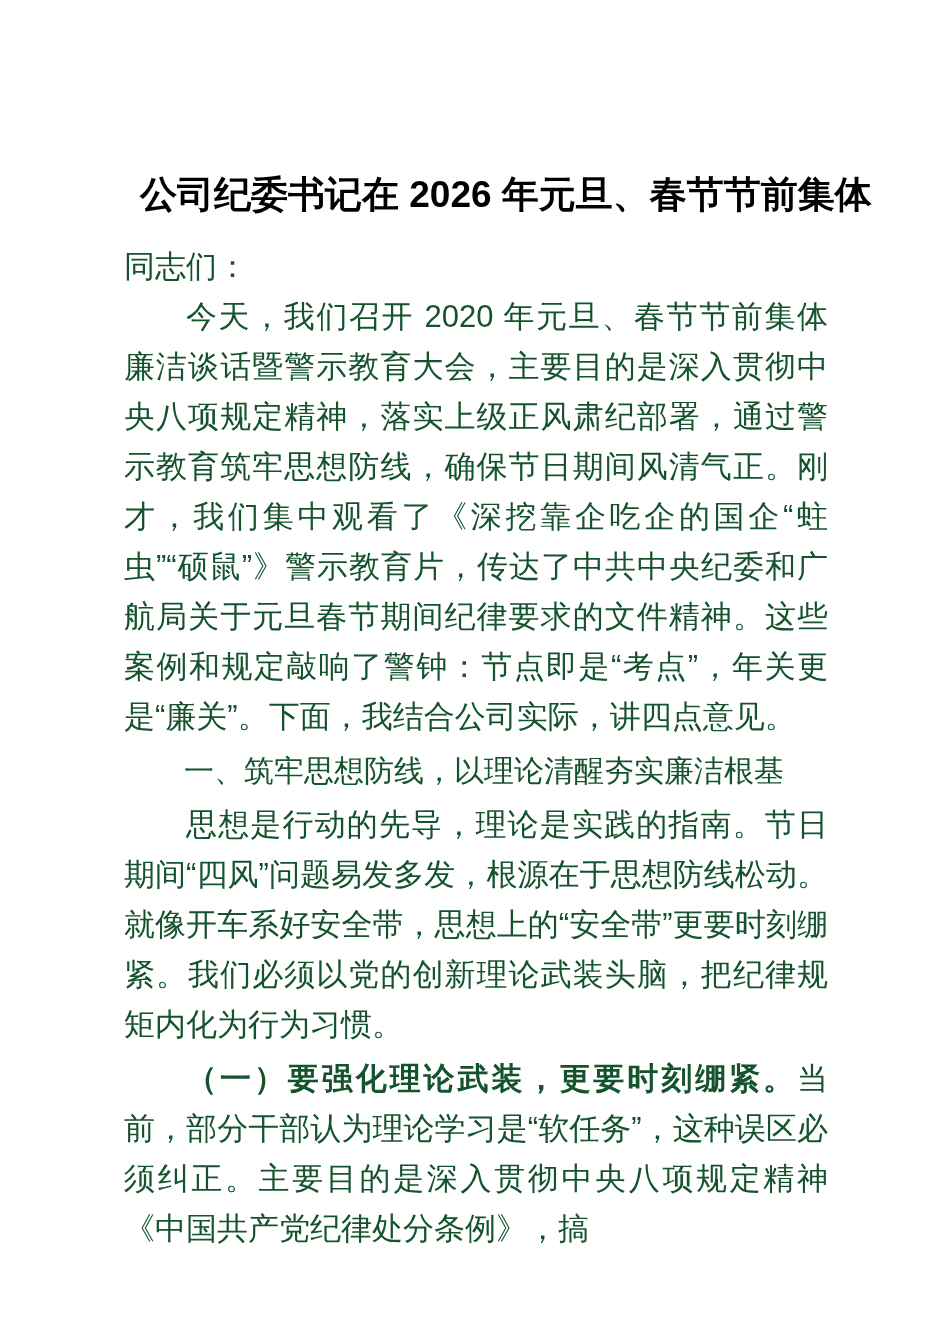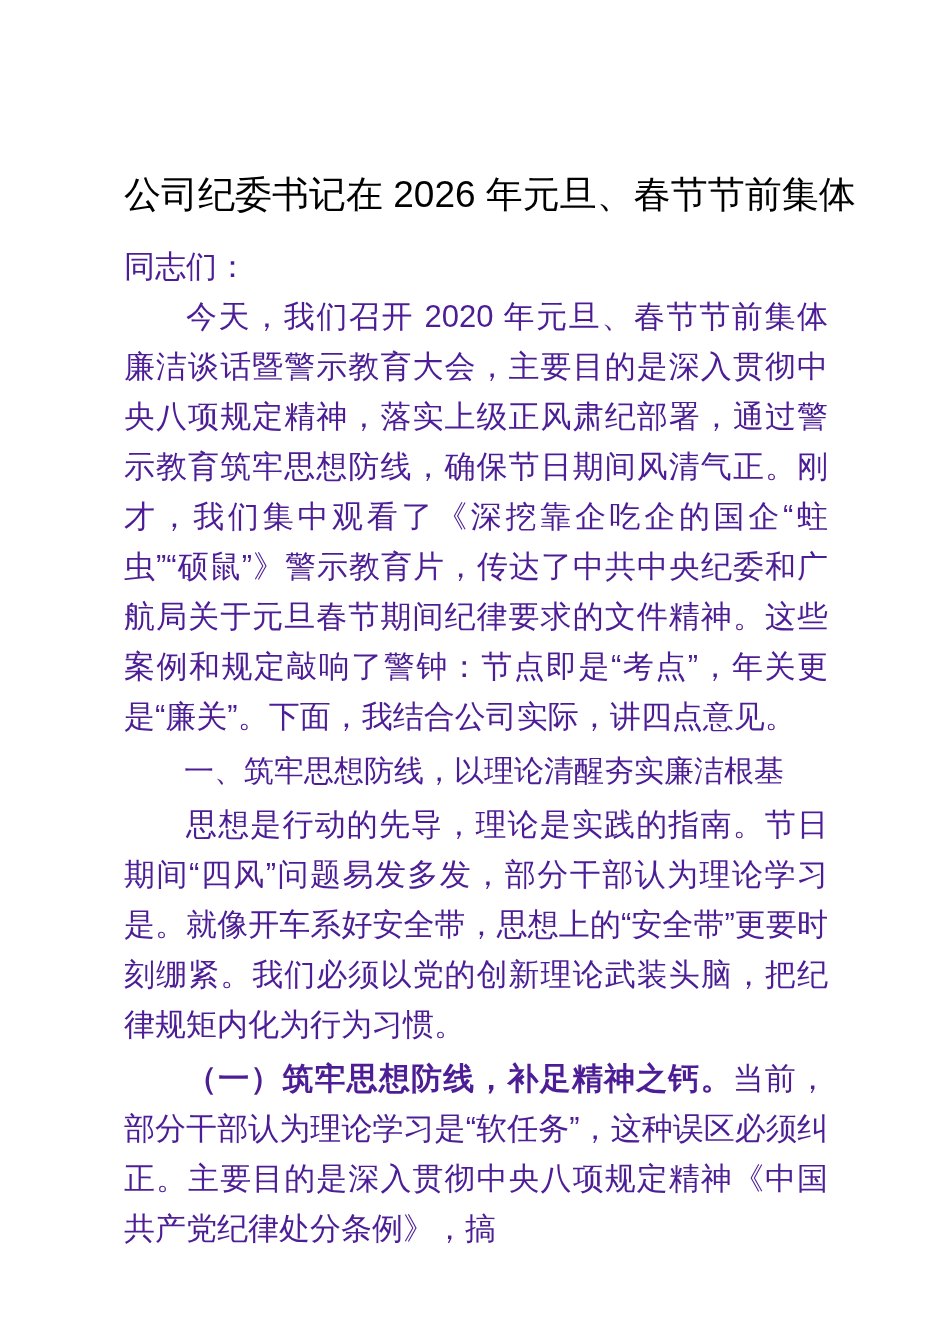--- a/index.html
+++ b/index.html
@@ -16,43 +16,43 @@
     box-sizing: border-box;
   }
   .content {
     position: absolute;
     left: 124px;
     top: 170px;
     width: 704px;
   }
   .doc-title {
     font-family: "Liberation Sans", "DejaVu Sans", sans-serif;
-    font-weight: normal;
+    font-weight: bold;
     font-size: 37px;
     line-height: 50px;
     color: #000000;
     text-align: center;
     letter-spacing: 0px;
-    margin: 0 0 6px 0;
+    margin: 0 0 6px 16px;
   }
   .doc-title .tl1 {
     display: block;
     text-align: justify;
     text-align-last: justify;
     white-space: nowrap;
   }
   .doc-title .tl2 {
     display: block;
     text-align: center;
   }
   .para {
     font-family: "Liberation Sans", "DejaVu Sans", sans-serif;
     font-size: 31px;
     line-height: 50px;
-    color: #4c1d95;
+    color: #14532d;
     text-align: justify;
     text-justify: inter-ideograph;
     margin: 0;
     letter-spacing: 0px;
     word-break: break-all;
   }
   .para.salutation {
     text-indent: 0;
     margin-top: 22px;
   }
@@ -80,18 +80,18 @@
     <h1 class="doc-title">
       <span class="tl1">公司纪委书记在 2026 年元旦、春节节前集体</span>
     </h1>
 
     <p class="para salutation">同志们：</p>
 
     <p class="para indent">今天，我们召开 2020 年元旦、春节节前集体廉洁谈话暨警示教育大会，主要目的是深入贯彻中央八项规定精神，落实上级正风肃纪部署，通过警示教育筑牢思想防线，确保节日期间风清气正。刚才，我们集中观看了《深挖靠企吃企的国企“蛀虫”“硕鼠”》警示教育片，传达了中共中央纪委和广航局关于元旦春节期间纪律要求的文件精神。这些案例和规定敲响了警钟：节点即是“考点”，年关更是“廉关”。下面，我结合公司实际，讲四点意见。</p>
 
     <p class="para heading-num spaced">一、筑牢思想防线，以理论清醒夯实廉洁根基</p>
 
-    <p class="para indent spaced">思想是行动的先导，理论是实践的指南。节日期间“四风”问题易发多发，部分干部认为理论学习是。就像开车系好安全带，思想上的“安全带”更要时刻绷紧。我们必须以党的创新理论武装头脑，把纪律规矩内化为行为习惯。</p>
+    <p class="para indent spaced">思想是行动的先导，理论是实践的指南。节日期间“四风”问题易发多发，根源在于思想防线松动。就像开车系好安全带，思想上的“安全带”更要时刻绷紧。我们必须以党的创新理论武装头脑，把纪律规矩内化为行为习惯。</p>
 
-    <p class="para indent spaced"><span class="bold-run">（一）筑牢思想防线，补足精神之钙。</span><span>当前，部分干部认为理论学习是“软任务”，这种误区必须纠正。主要目的是深入贯彻中央八项规定精神《中国共产党纪律处分条例》，搞</span></p>
+    <p class="para indent spaced"><span class="bold-run">（一）要强化理论武装，更要时刻绷紧。</span><span>当前，部分干部认为理论学习是“软任务”，这种误区必须纠正。主要目的是深入贯彻中央八项规定精神《中国共产党纪律处分条例》，搞</span></p>
 
   </div>
 </div>
 
 </body></html>

